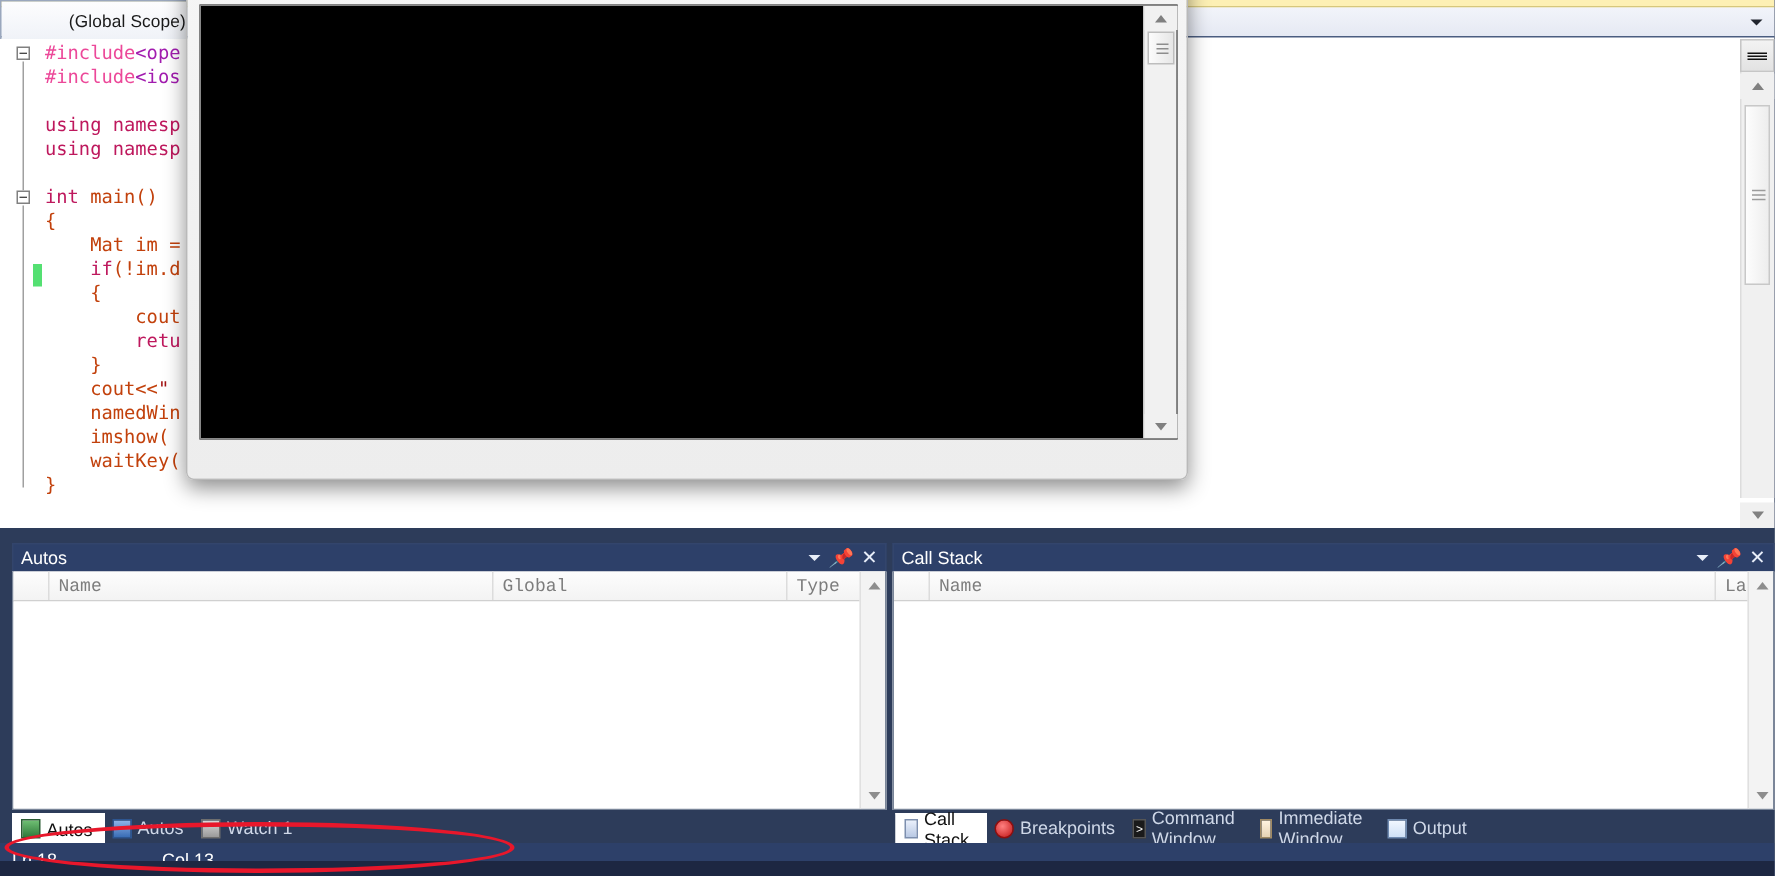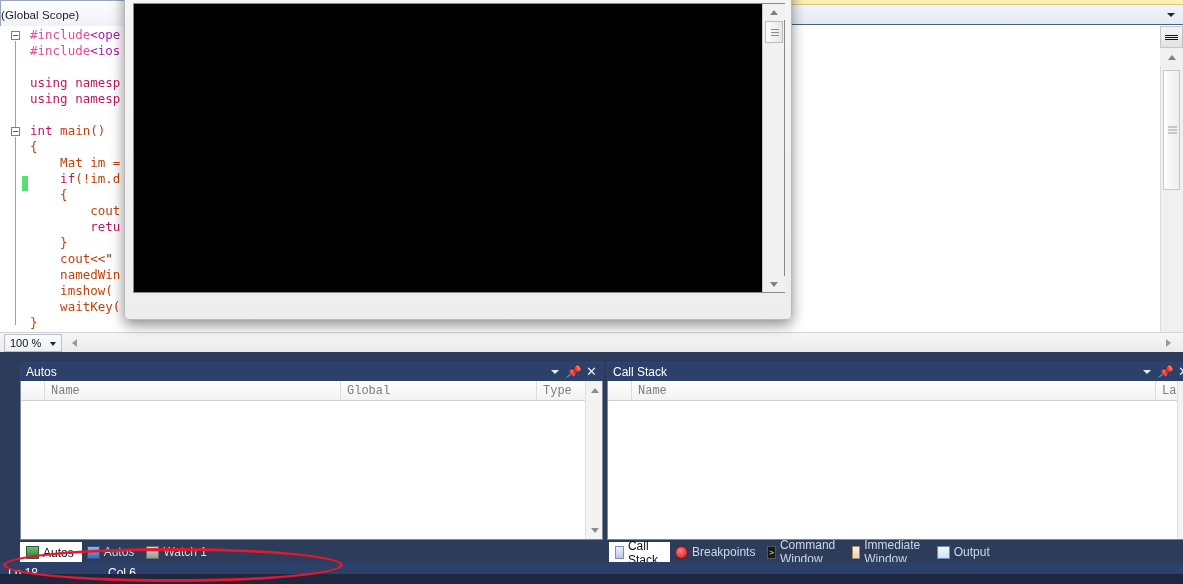--- a/index.html
+++ b/index.html
@@ -30,21 +30,21 @@
   #scope-bar{
     position:absolute; left:0; top:5px; width:1183px; height:20px;
     background:linear-gradient(#f2f4fa,#e5e9f3);
     border-bottom:1px solid #4a5d80;
     display:flex; align-items:center;
   }
   #scope-combo{
     width:125px; height:30px;
     background:linear-gradient(#fdfdfe,#eef1f7);
     border:1px solid #9aa7bd;
-    display:flex; align-items:center; justify-content:flex-start;
+    display:flex; align-items:center; justify-content:flex-end;
     font-size:11.5px; color:#1a1a1a; letter-spacing:.1px;
   }
   #scope-rest{ flex:1; height:19px; position:relative; }
   #scope-caret{
     position:absolute; right:8px; top:50%; transform:translateY(-50%);
     width:0;height:0;border-left:4px solid transparent;border-right:4px solid transparent;
     border-top:4px solid #21252e;
   }
 
   #code-area{
@@ -145,21 +145,21 @@
     background:#f1f1f1; border-left:1px solid #c9c9c9;
   }
   #fw-up{position:absolute;top:0;left:0;width:22px;height:16px;display:flex;align-items:center;justify-content:center;background:#f1f1f1;}
   #fw-down{position:absolute;bottom:0;left:0;width:22px;height:16px;display:flex;align-items:center;justify-content:center;background:#f1f1f1;}
   #fw-thumb{position:absolute;top:17px;left:2px;width:18px;height:22px;background:linear-gradient(90deg,#fcfcfc,#e6e6e6);border:1px solid #bdbdbd;}
   #fw-thumb .grip{position:absolute;left:5px;top:5px;width:8px;}
   #fw-thumb .grip div{height:1px;background:#8d8d8d;margin:2px 0;}
 
   
   #bottom-dock{
-    position:absolute; left:16px; top:352px; width:979px; height:232px;
+    position:absolute; left:4px; top:352px; width:979px; height:232px;
   }
   .panel{ position:absolute; top:10px; height:178px; }
   #panel-autos{ left:4px; width:583px; }
   #panel-callstack{ left:591px; width:588px; }
 
   .panel-head{
     height:19px; display:flex;align-items:center;
     background:#2d4069; color:#fff; font-size:12px; padding-left:5px;
     border:1px solid #33456c; border-bottom:none;
   }
@@ -295,28 +295,20 @@
       <div class="grip">
           <div></div>
           <div></div>
           <div></div>
         </div>
     </div>
     <div id="ed-down">
         <span class="arrow-down"></span>
       </div>
 
-    <div id="ed-bottom">
-      <div id="zoom-combo">
-        <span>100 %</span>
-        <span class="cv"></span>
-      </div>
-      <span id="hscroll-left"></span>
-      <span id="hscroll-right"></span>
-    </div>
   </div>
 
   <div id="float-win">
 
     <div id="float-title"></div>
     <div id="float-client">
       <div id="float-canvas"></div>
       <div id="fw-scroll">
         <div id="fw-up">
             <span class="arrow-up"></span>
@@ -430,19 +422,19 @@
       </div>
       <div class="tab">
         <span class="tabicon ic-output"></span>
         <span>Output</span>
       </div>
     </div>
   </div>
 
   <div id="statusbar">
     <span id="status-ln">Ln 18</span>
-    <span id="status-col">Col 6</span>
+    <span id="status-col">Col 13</span>
   </div>
 
   <div id="taskbar"></div>
 
   <div id="red-ellipse"></div>
 </div>
 
 </body></html>

